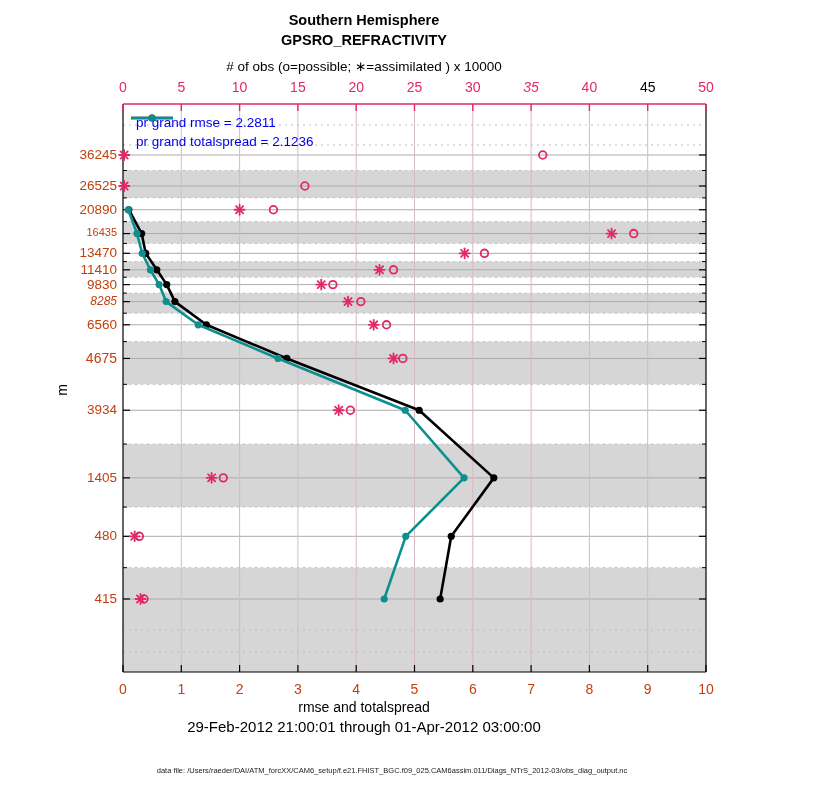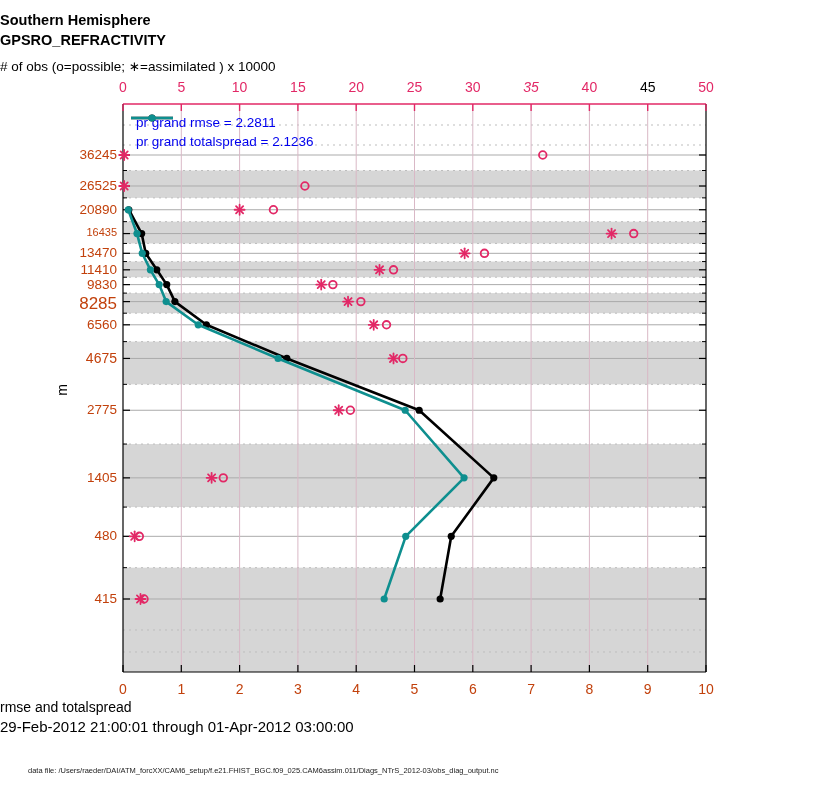--- a/index.html
+++ b/index.html
@@ -1,18 +1,18 @@
 <!DOCTYPE html>
 <html><head>
 <meta charset="utf-8">
 <style>
   html,body{margin:0;padding:0;background:#fff;}
   #page{position:relative;width:830px;height:800px;background:#ffffff;
         font-family:"Liberation Sans", sans-serif;overflow:hidden;}
-  .t-center{position:absolute;left:0;width:728px;}
+  .t-center{position:absolute;left:0;width:728px;text-align:center;}
   #title1{top:12px;font-size:14.5px;font-weight:bold;color:#000;}
   #title2{top:32px;font-size:14.5px;font-weight:bold;color:#000;}
   #topAxisLabel{top:58px;font-size:13.5px;}
   #xAxisLabel{top:699px;font-size:14px;color:#000;}
   #dateLine{top:718px;font-size:15px;color:#000;}
   #footer{top:766px;font-size:7.5px;color:#222;padding-left:28px;}
   #yAxisLabel{position:absolute;left:56px;top:382px;font-size:14px;color:#000;
               transform:rotate(-90deg);transform-origin:center;}
   svg{position:absolute;left:0;top:0;}
   #legend{position:absolute;left:131px;top:113px;}
@@ -309,24 +309,24 @@
       <div class="tick-label" style="left: 706px; transform: translateX(-50%); top: 681px;">10</div>
     </div>
   <div id="ticksLeft">
       <div class="tick-label" style="right: 713px; top: 147px; font-size: 13.5px;">36245</div>
       <div class="tick-label" style="right: 713px; top: 178.013px; font-size: 13.5px;">26525</div>
       <div class="tick-label" style="right: 713px; top: 201.736px; font-size: 13.5px;">20890</div>
       <div class="tick-label" style="right: 713px; top: 225.562px; font-size: 11px;">16435</div>
       <div class="tick-label" style="right: 713px; top: 245.324px; font-size: 13.5px;">13470</div>
       <div class="tick-label" style="right: 713px; top: 261.811px; font-size: 13.5px;">11410</div>
       <div class="tick-label" style="right: 713px; top: 276.617px; font-size: 13.5px;">9830</div>
-      <div class="tick-label" style="right: 713px; top: 293.602px; font-size: 17px;">8285</div>
+      <div class="tick-label" style="right: 713px; top: 293.602px; font-size: 12px; font-style: italic;">8285</div>
       <div class="tick-label" style="right: 713px; top: 316.792px; font-size: 13.5px;">6560</div>
       <div class="tick-label" style="right: 713px; top: 350.443px; font-size: 14px;">4675</div>
-      <div class="tick-label" style="right: 713px; top: 402.253px; font-size: 13.5px;">2775</div>
+      <div class="tick-label" style="right: 713px; top: 402.253px; font-size: 13.5px;">3934</div>
       <div class="tick-label" style="right: 713px; top: 469.861px; font-size: 13.5px;">1405</div>
       <div class="tick-label" style="right: 713px; top: 528.319px; font-size: 13.5px;">480</div>
       <div class="tick-label" style="right: 713px; top: 591px; font-size: 13.5px;">415</div>
     </div>
 
   <div id="yAxisLabel">m</div>
 
   <div id="legend">
     <div class="legend-row">
       <svg class="legend-swatch" width="42" height="10">

